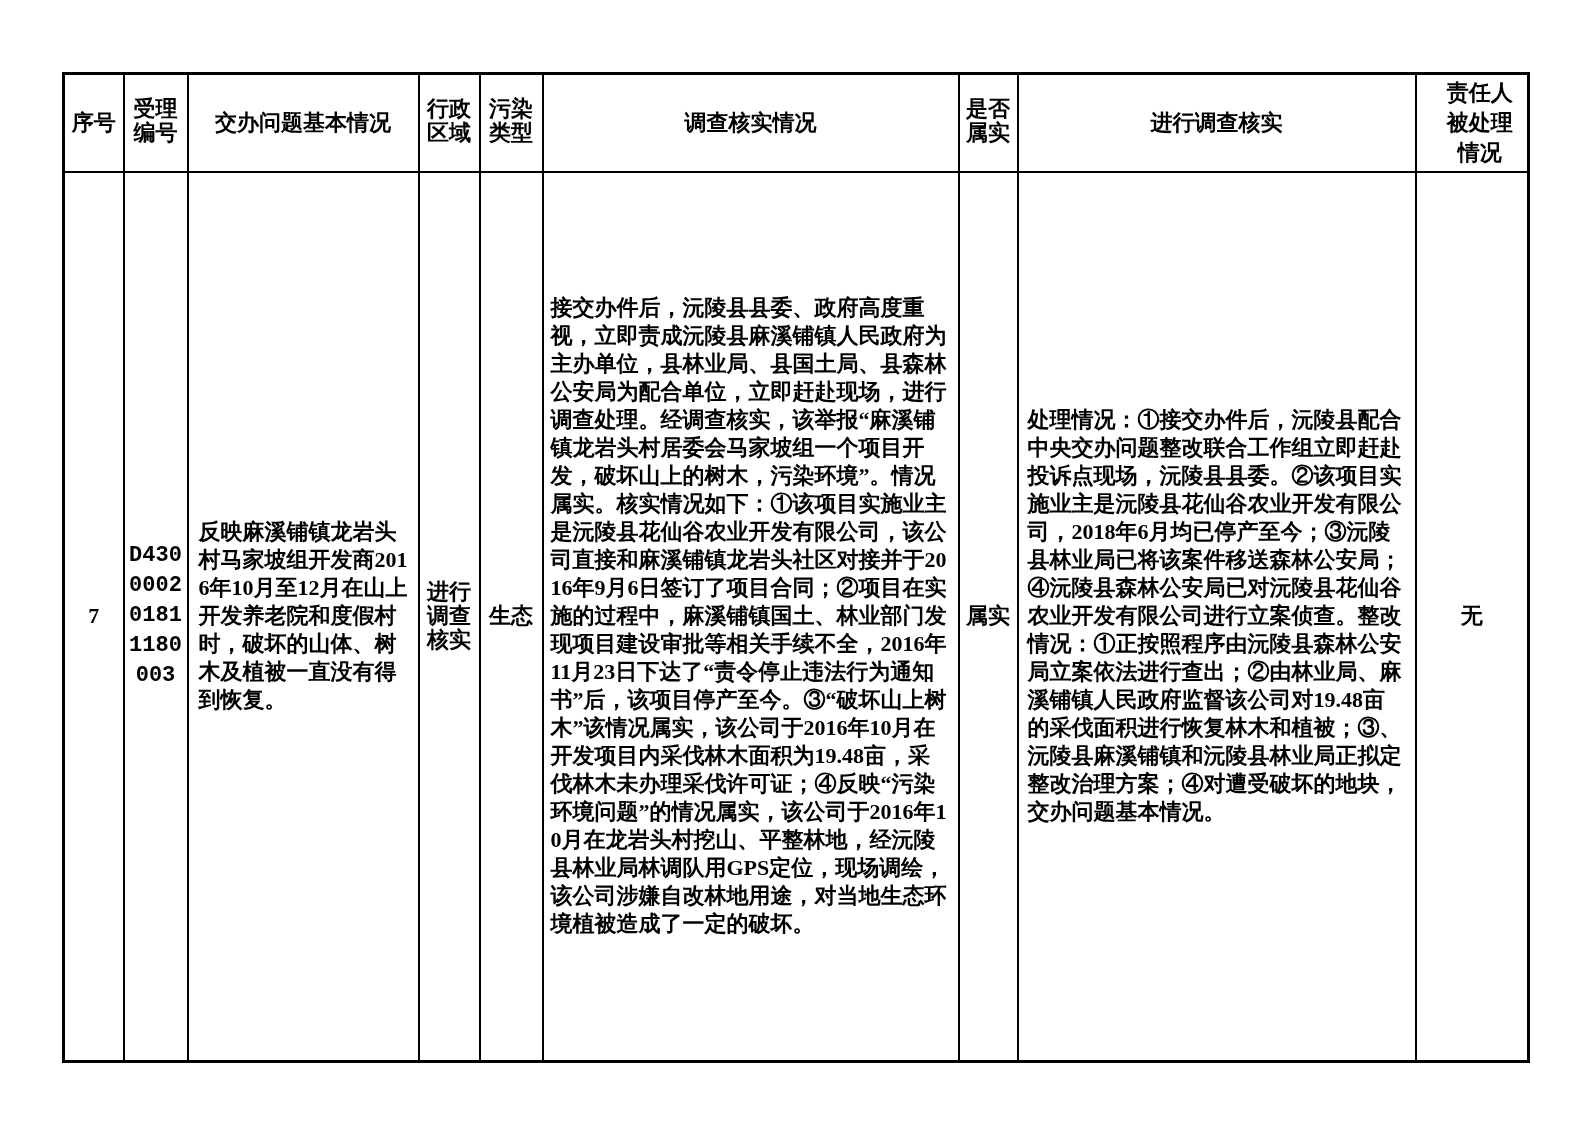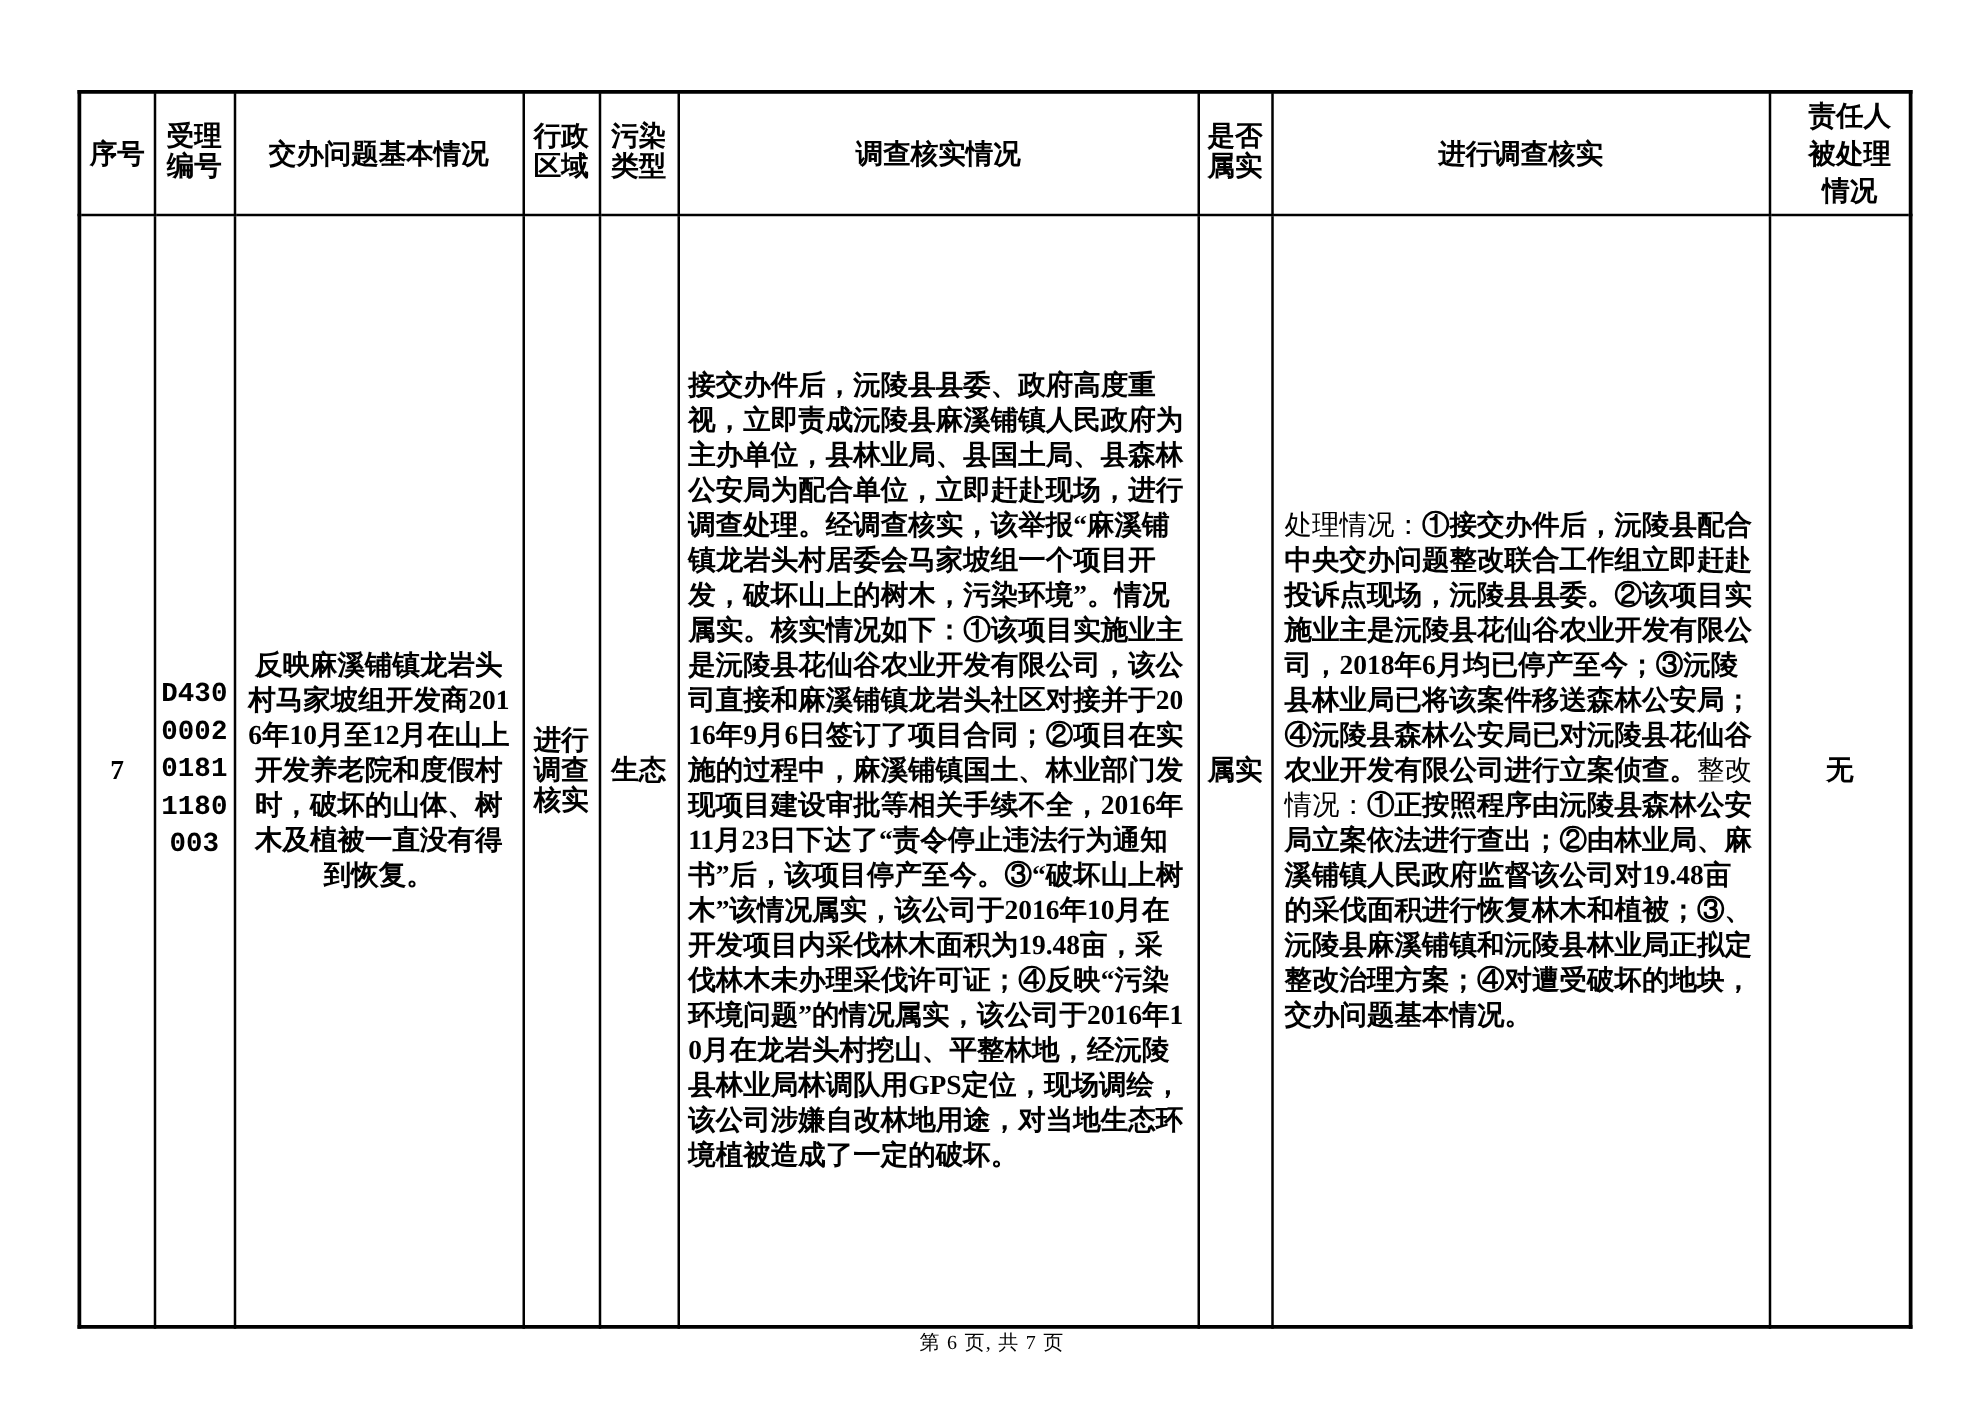--- a/index.html
+++ b/index.html
@@ -51,26 +51,26 @@
     text-align: center;
     line-height: 30px;
     font-family: Liberation Mono, monospace;
   }
   .cell-text {
     text-align: left;
     font-size: 22px;
     line-height: 28px;
     word-break: break-all;
   }
-  .pad-problem { padding: 0 10px; text-align: center; }
+  .pad-problem { padding: 0 10px; }
   .pad-invest  { padding: 0 7px; }
   .pad-rect    { padding: 0 9px; }
   .blabel {
     font-family: "Liberation Sans", "DejaVu Sans", sans-serif;
-    font-weight: normal;
+    font-weight: bold;
   }
   .footer {
     position: absolute;
     left: 0;
     top: 1064px;
     width: 100%;
     text-align: center;
     font-size: 16px;
     font-weight: normal;
     letter-spacing: 1px;
@@ -120,15 +120,14 @@
         </td>
         <td class="c"><span>属实</span></td>
         <td>
           <div class="cell-text pad-rect"><span class="blabel">处理情况：</span><span>①接交办件后，沅陵县配合中央交办问题整改联合工作组立即赶赴投诉点现场，沅陵县县委。②该项目实施业主是沅陵县花仙谷农业开发有限公司，2018年6月均已停产至今；③沅陵县林业局已将该案件移送森林公安局；④沅陵县森林公安局已对沅陵县花仙谷农业开发有限公司进行立案侦查。</span><span class="blabel">整改情况：</span><span>①正按照程序由沅陵县森林公安局立案依法进行查出；②由林业局、麻溪铺镇人民政府监督该公司对19.48亩的采伐面积进行恢复林木和植被；③、沅陵县麻溪铺镇和沅陵县林业局正拟定整改治理方案；④对遭受破坏的地块，交办问题基本情况。</span></div>
         </td>
         <td class="c"><span>无</span></td>
       </tr>
     </tbody>
   </table>
 
-  <div class="footer">第 6 页, 共 7 页</div>
 
 </div>
 
 </body></html>

